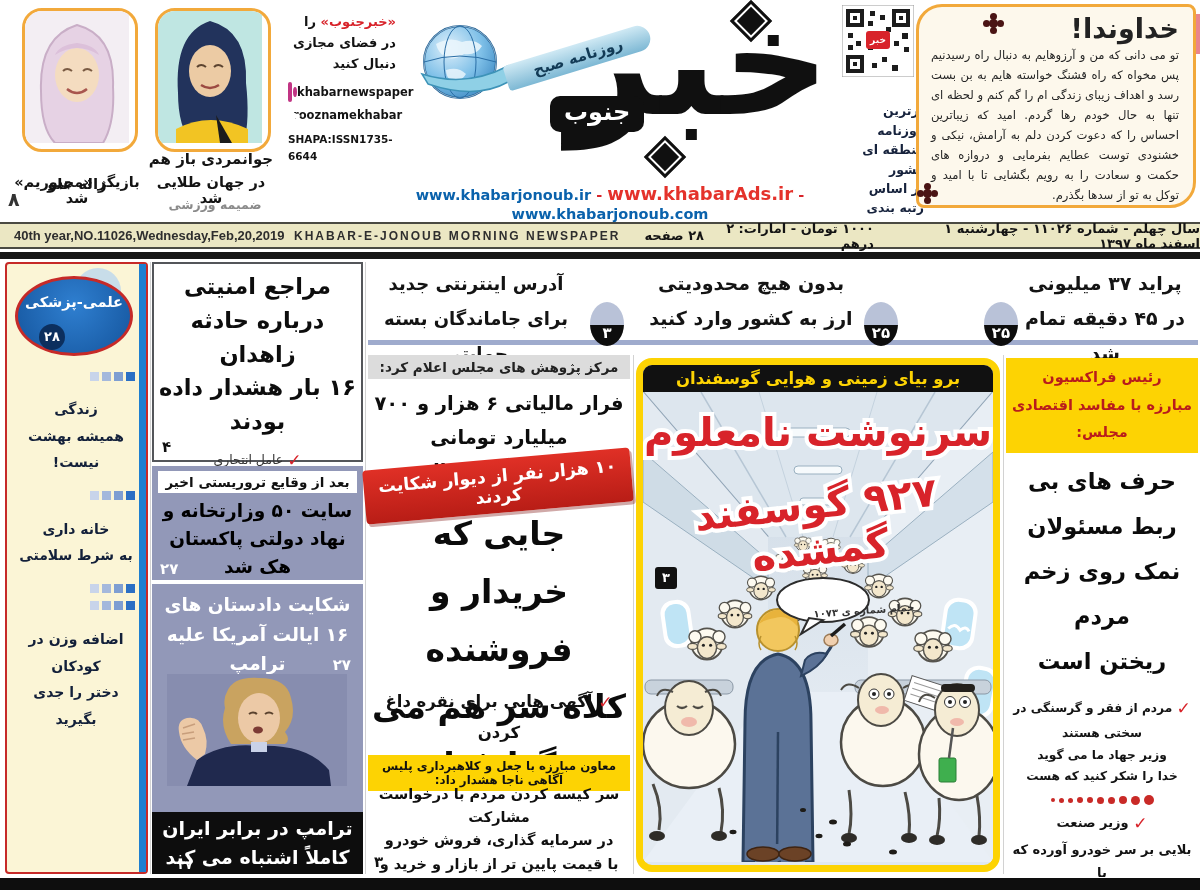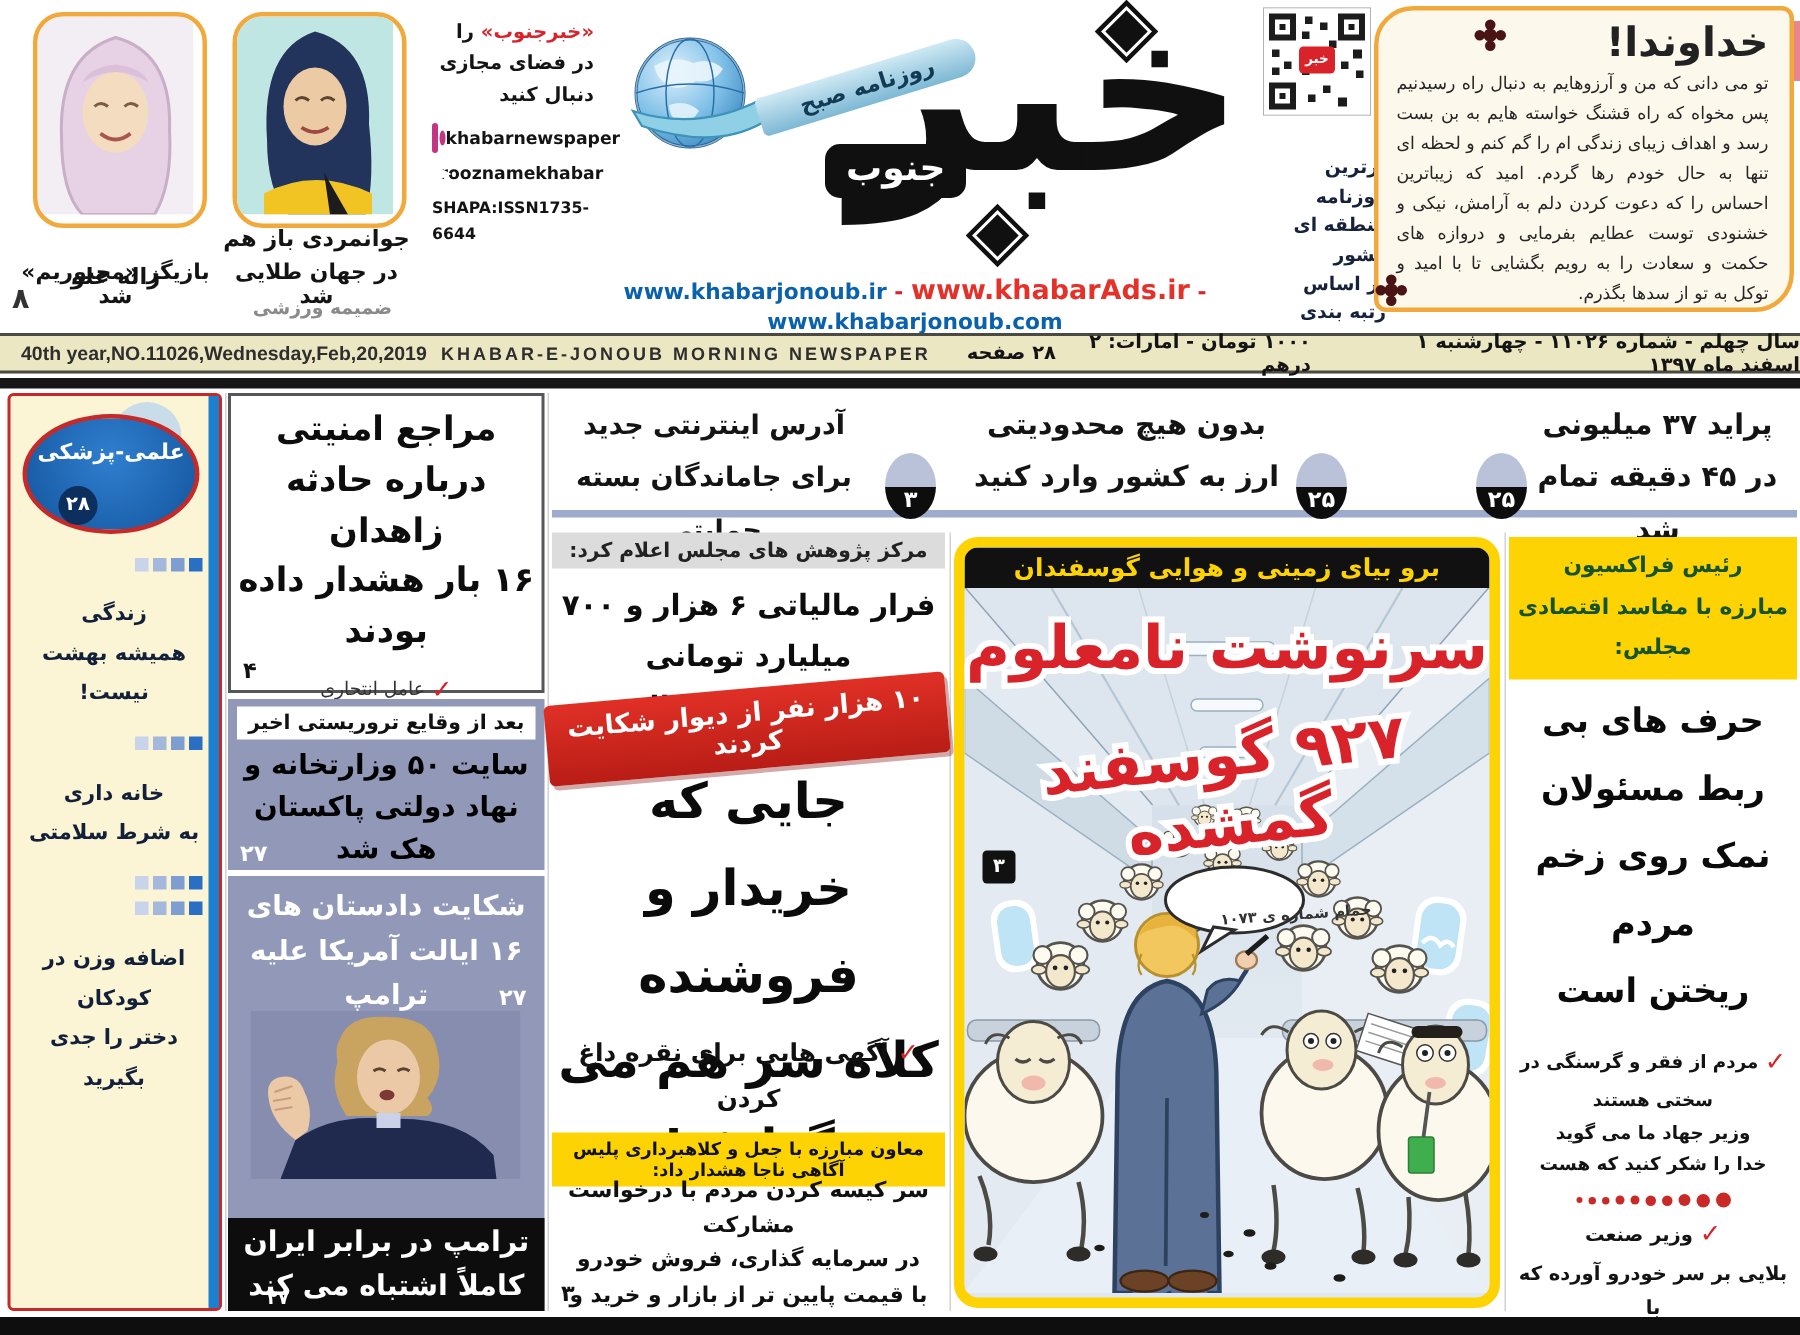--- a/index.html
+++ b/index.html
@@ -487,21 +487,21 @@
         <span class="fill">۹۲۷ گوسفند گمشده</span>
       </div>
     </div>
     <div class="abs rtl b ctr" style="left:166px;top:240px;width:110px;font-size:10px;color:#333;transform:rotate(-4deg);">حمام شماره ی ۱۰۷۳</div>
     <div class="abs b ctr" style="left:12px;top:202px;width:22px;height:22px;background:#111;color:#fff;font-size:13px;line-height:22px;border-radius:3px;">
       <span>۳</span>
     </div>
   </div>
 
   <div class="abs" style="left:1006px;top:358px;width:192px;height:516px;">
-    <div class="rtl b ctr pl" style="background:#fdd303;font-size:14.5px;line-height:1.9;padding:6px 4px;color:#14532d;">رئیس فراکسیون
+    <div class="rtl b ctr pl" style="background:#fdd303;font-size:14.5px;line-height:1.9;padding:6px 4px;color:#b91c1c;">رئیس فراکسیون
 مبارزه با مفاسد اقتصادی
 مجلس:</div>
     <div class="rtl b ctr pl" style="font-size:22.5px;line-height:2.0;margin-top:6px;color:#0b0b0b;">حرف های بی ربط مسئولان
 نمک روی زخم مردم
 ریختن است</div>
     <div class="rtl ctr" style="margin-top:10px;font-size:12.2px;line-height:1.75;font-weight:bold;color:#131313;">
       <span class="chk">✓</span>
       <span class="pl">مردم از فقر و گرسنگی در سختی هستند
 وزیر جهاد ما می گوید
 خدا را شکر کنید که هست</span>

